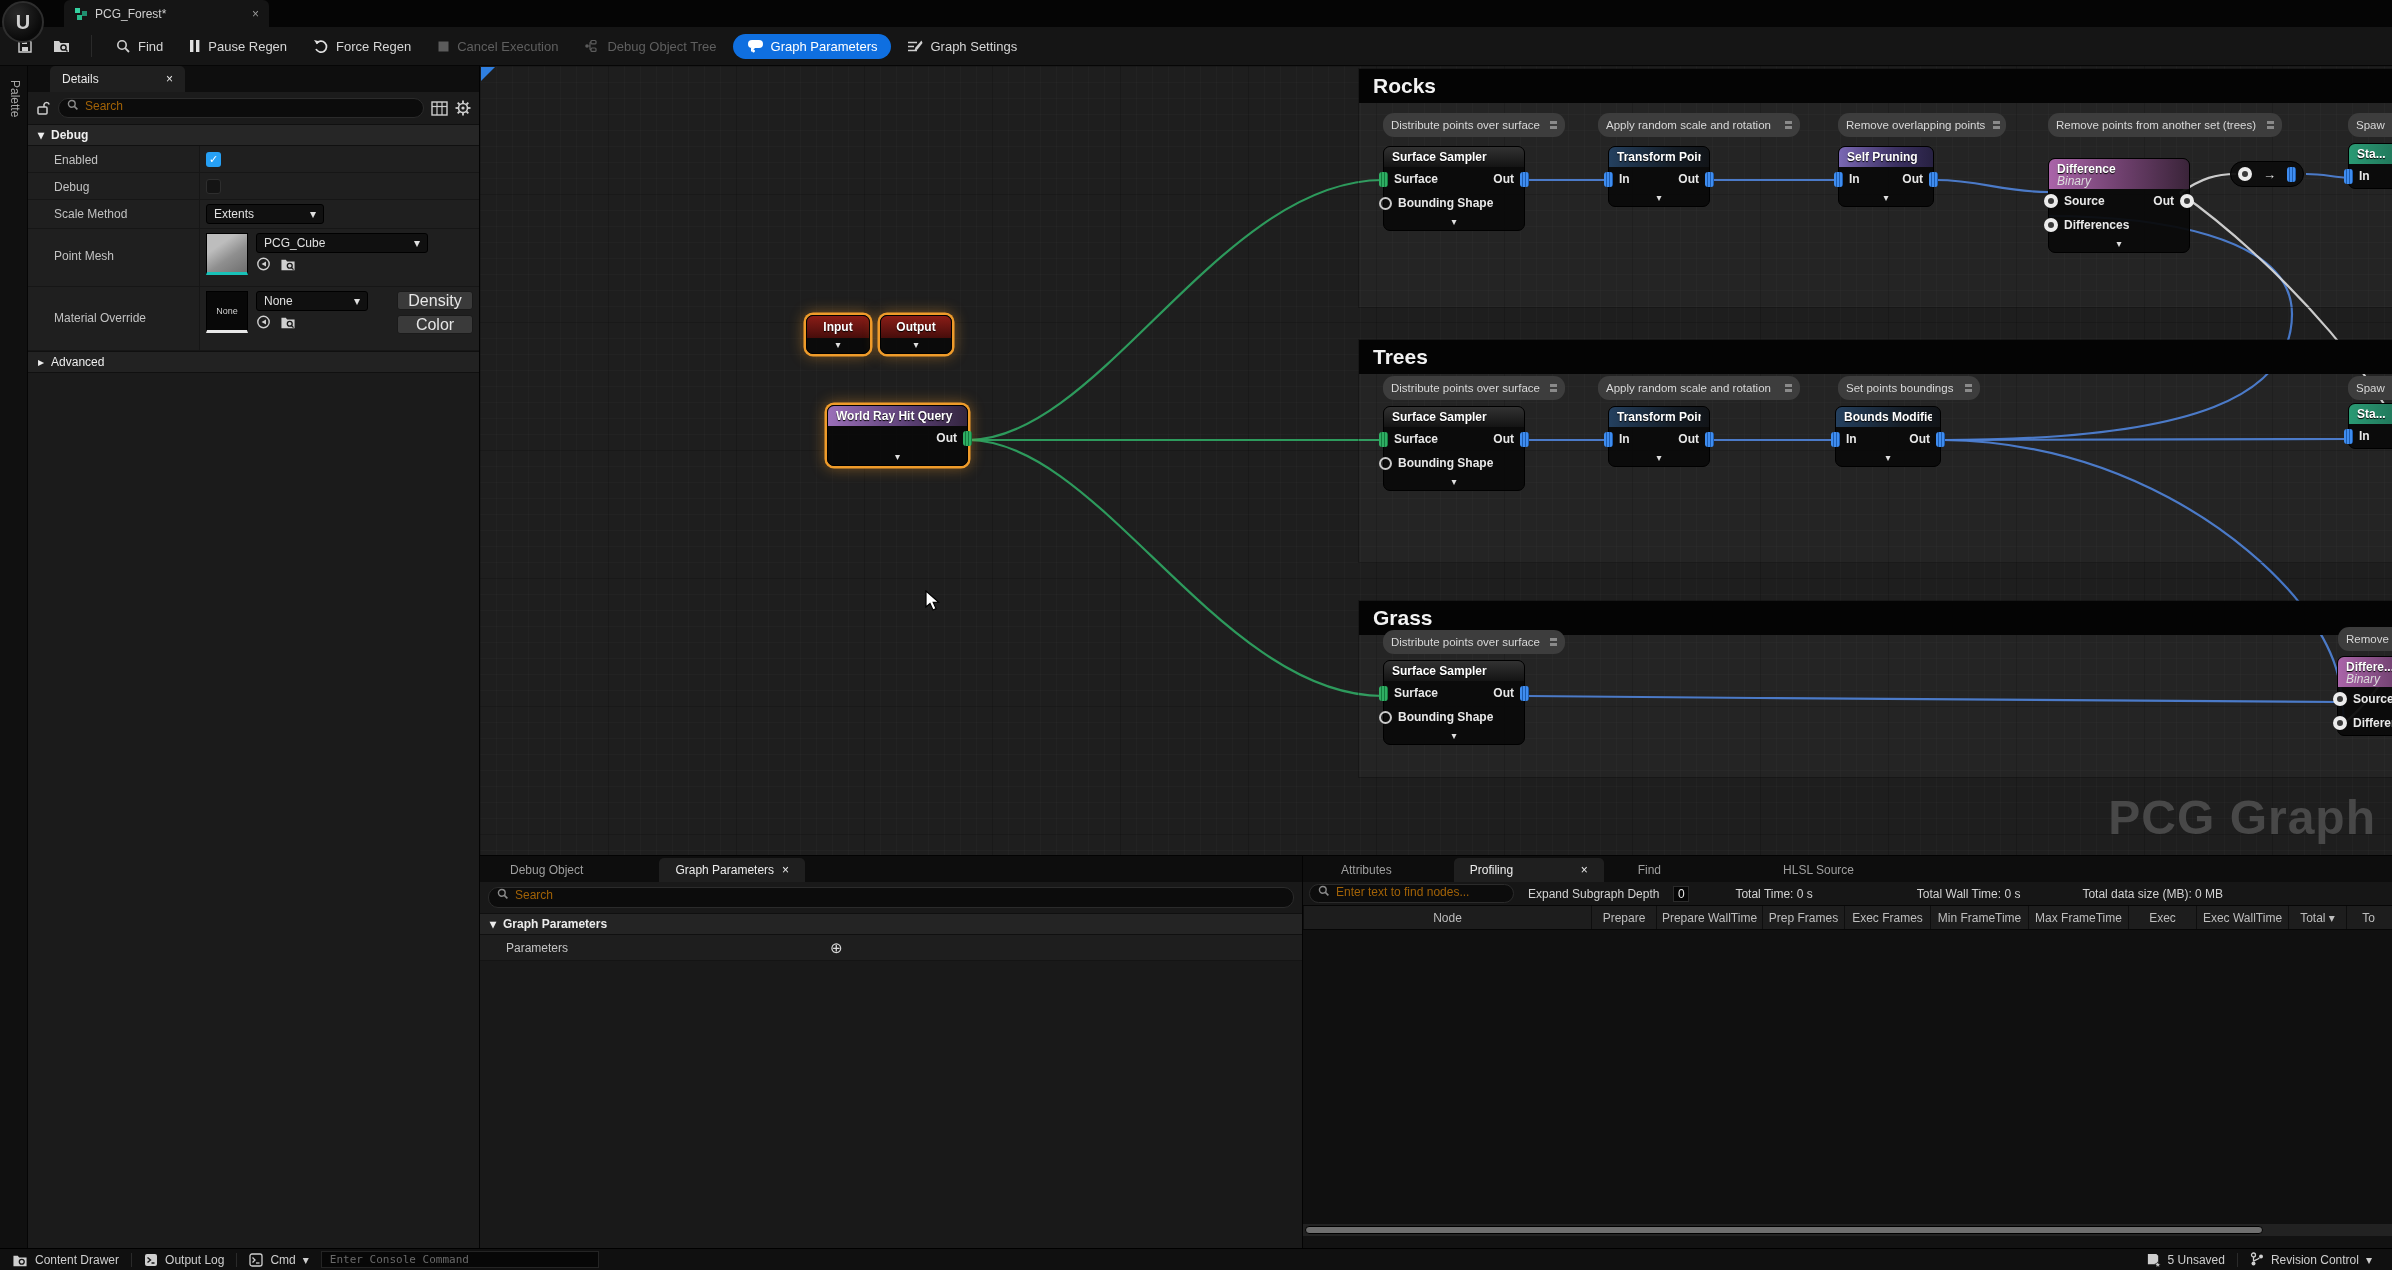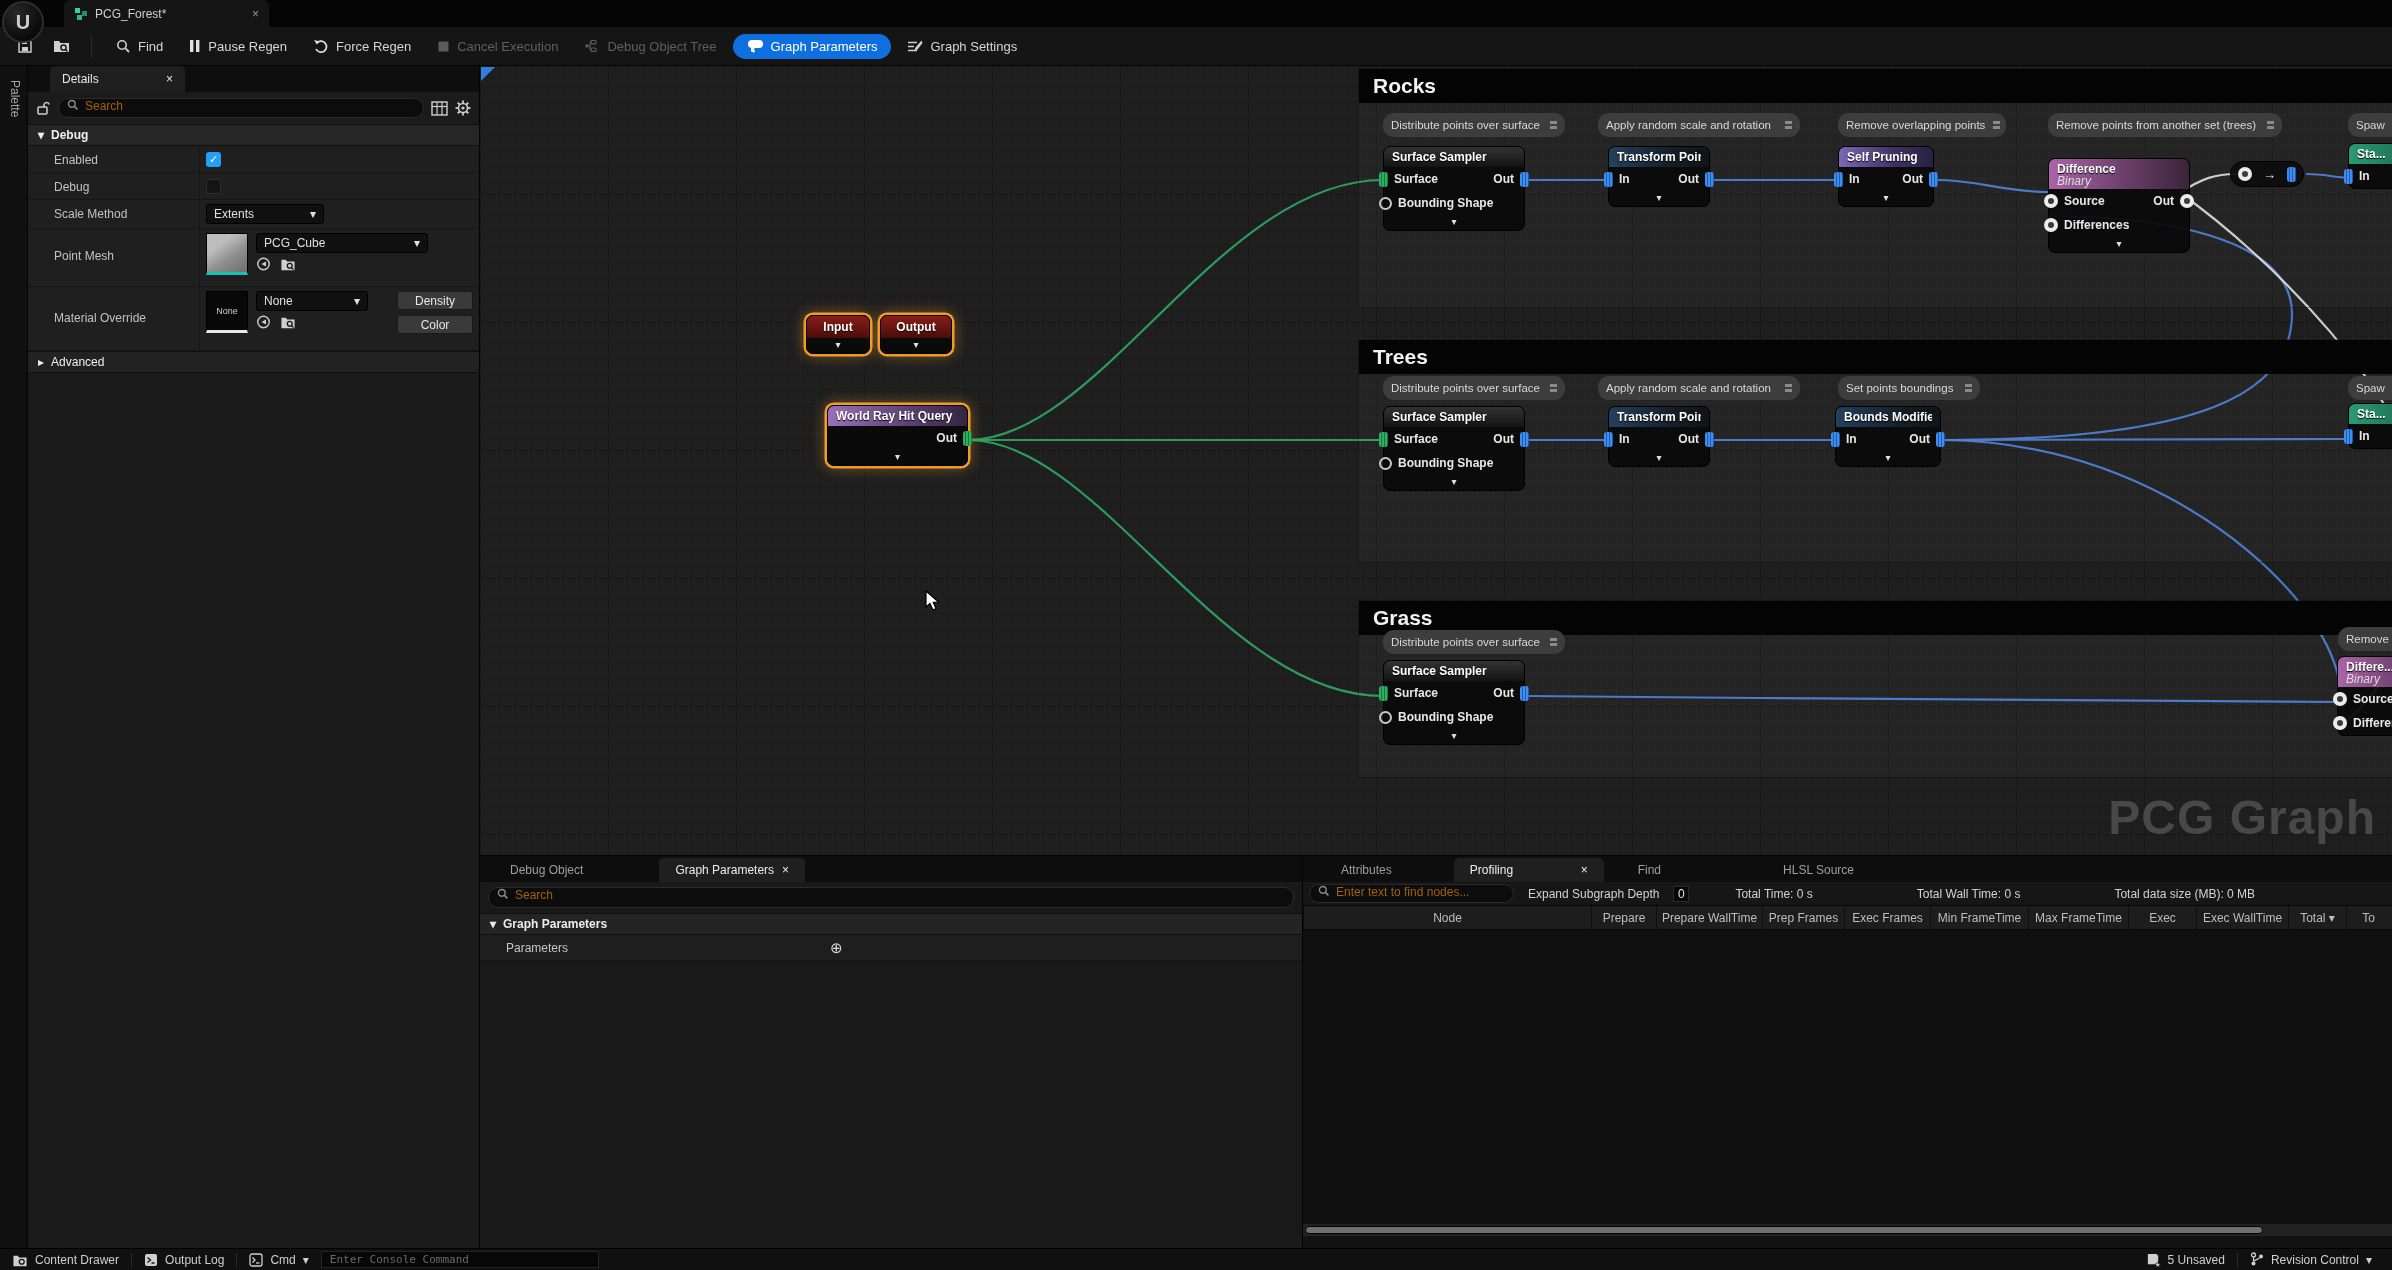--- a/index.html
+++ b/index.html
@@ -48,21 +48,21 @@
   .chk.off { background:#141414; border:1px solid #2e2e2e; }
   .dd { height:20px; background:#101010; border:1px solid #000; border-radius:3px; display:flex; align-items:center;
     justify-content:space-between; padding:0 7px; color:#e0e0e0; }
   .thumb { width:42px; height:42px; border:1px solid #000; }
   .thumb.cube { background:linear-gradient(145deg,#bdbdbd 30%,#8f8f8f 60%,#6f6f6f); border-bottom:3px solid #19c2b8; position:relative; }
   .thumb.none { background:#080808; border-bottom:3px solid #e8e8e8; color:#d0d0d0; font-size:9px;
     display:flex; align-items:center; justify-content:center; }
   .mini-icons { display:flex; gap:9px; margin-top:4px; }
   .sidebtns { margin-left:auto; display:flex; flex-direction:column; gap:5px; }
   .sidebtn { width:76px; height:19px; background:#3a3a3a; border:1px solid #1a1a1a; border-radius:3px;
-    color:#e6e6e6; display:flex; align-items:center; justify-content:center; font-size:12px; }
+    color:#e6e6e6; display:flex; align-items:center; justify-content:center; font-size:16px; }
 
   
   #canvas { position:absolute; left:480px; top:66px; width:1912px; height:789px; overflow:hidden;
     background-color:#1e1e1e;
     background-image:
       linear-gradient(rgba(0,0,0,0.25) 1px, transparent 1px),
       linear-gradient(90deg, rgba(0,0,0,0.25) 1px, transparent 1px),
       linear-gradient(rgba(255,255,255,0.02) 1px, transparent 1px),
       linear-gradient(90deg, rgba(255,255,255,0.02) 1px, transparent 1px);
     background-size:128px 128px,128px 128px,16px 16px,16px 16px; }
@@ -736,21 +736,21 @@
       <svg width="12" height="12" viewBox="0 0 15 15">
         <circle cx="6" cy="6" r="4.2" fill="none" stroke="#8a8a8a" stroke-width="1.8"></circle>
         <line x1="9.2" y1="9.2" x2="13" y2="13" stroke="#8a8a8a" stroke-width="2"></line>
       </svg>
       <span>Enter text to find nodes...</span>
     </div>
     <span class="prof-stat">Expand Subgraph Depth</span>
     <div id="depth-val">0</div>
     <span class="prof-stat" style="margin-left:32px">Total Time: 0 s</span>
     <span class="prof-stat" style="margin-left:90px">Total Wall Time: 0 s</span>
-    <span class="prof-stat" style="margin-left:80px">Total data size (MB): 0 MB</span>
+    <span class="prof-stat" style="margin-left:48px">Total data size (MB): 0 MB</span>
   </div>
   <div id="prof-header">
       <div class="col" style="width: 288px;">Node</div>
       <div class="col" style="width: 65px;">Prepare</div>
       <div class="col" style="width: 106px;">Prepare WallTime</div>
       <div class="col" style="width: 82px;">Prep Frames</div>
       <div class="col" style="width: 86px;">Exec Frames</div>
       <div class="col" style="width: 98px;">Min FrameTime</div>
       <div class="col" style="width: 100px;">Max FrameTime</div>
       <div class="col" style="width: 68px;">Exec</div>

